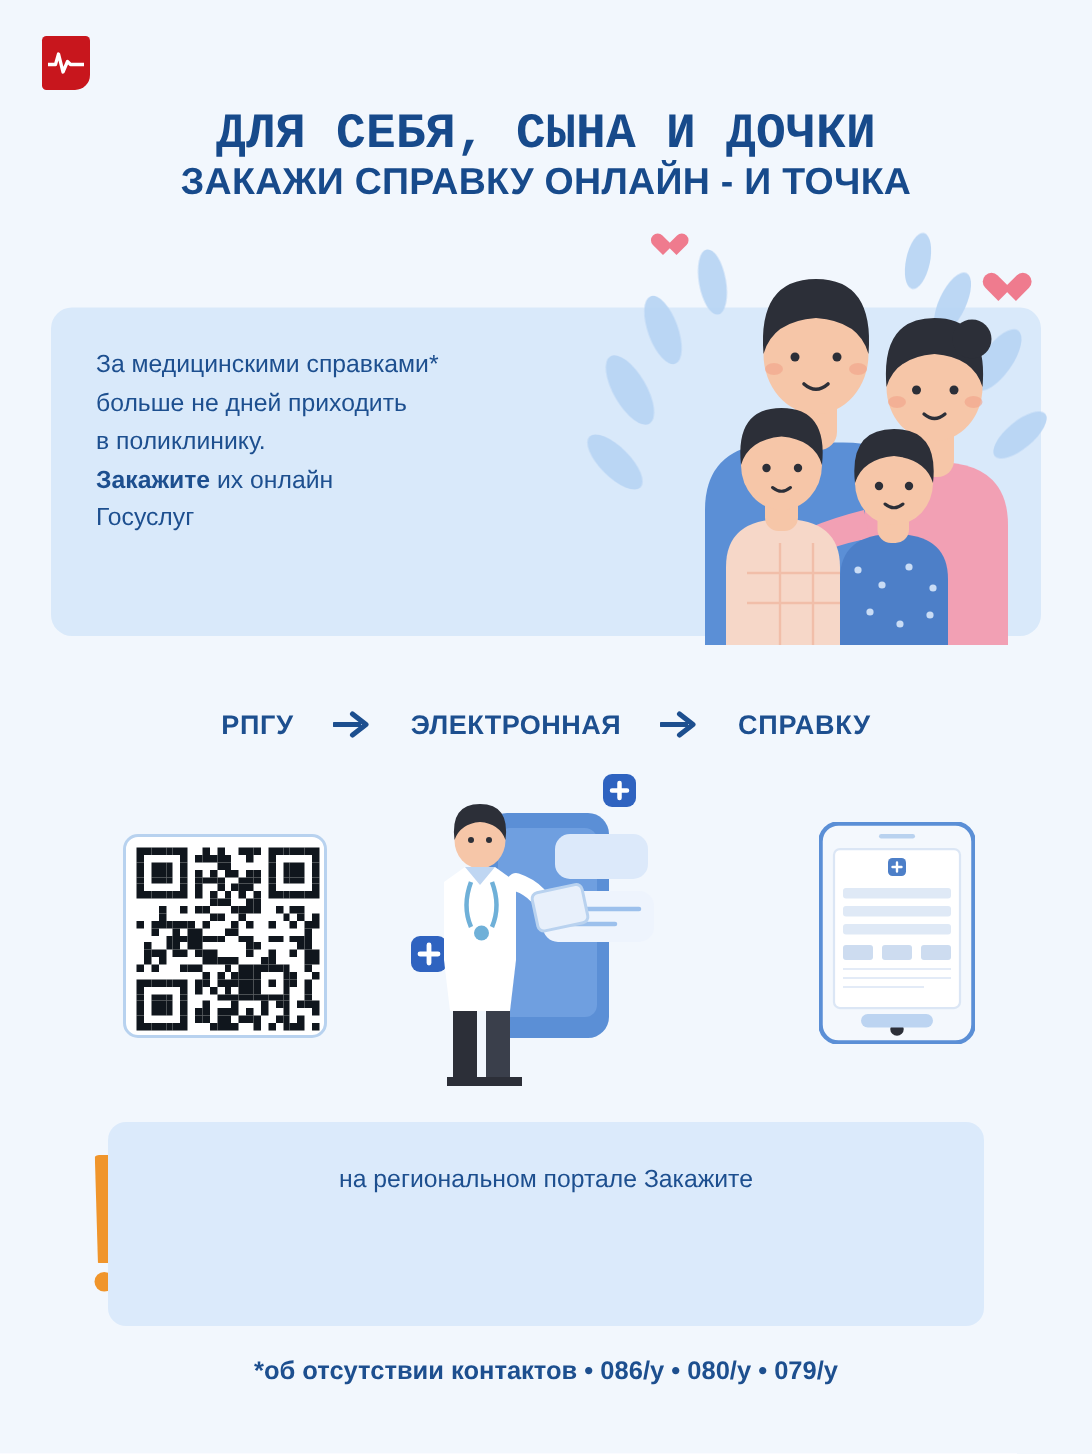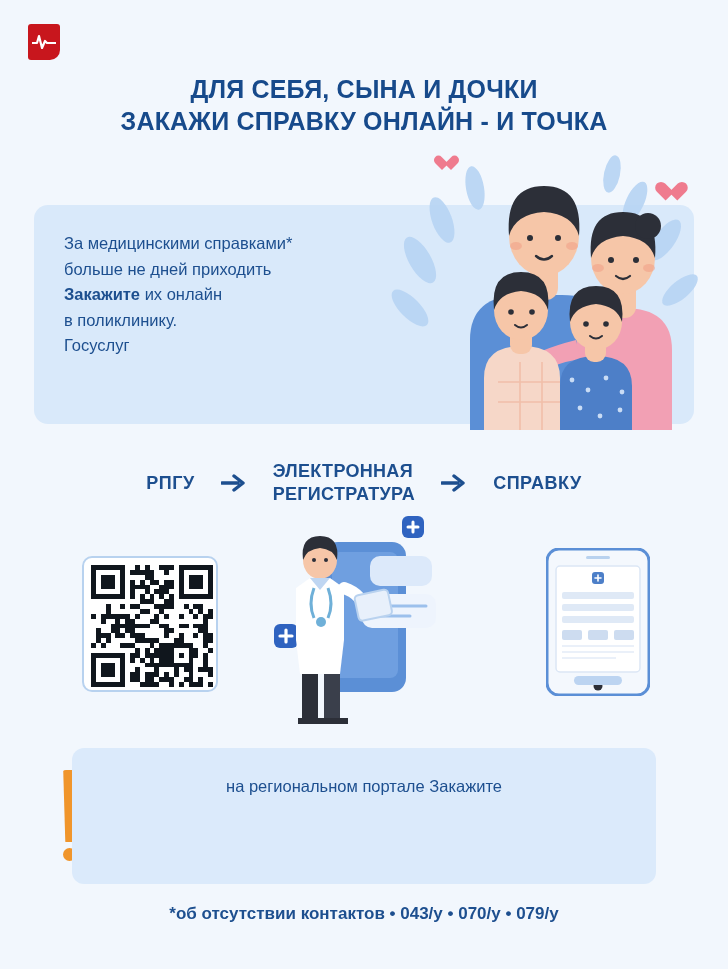--- a/index.html
+++ b/index.html
@@ -47,21 +47,21 @@
   .headline {
     position: absolute;
     left: 0;
     top: 74px;
     width: 728px;
     text-align: center;
     color: #174a8b;
     font-weight: bold;
     letter-spacing: .2px;
   }
-  .headline .l1 { font-size: 25px; line-height: 31px; }
+  .headline .l1 { font-size: 33px; line-height: 31px; font-family: Liberation Mono, monospace; }
   .headline .l2 { font-size: 25px; line-height: 33px; }
   
   .hero {
     position: absolute;
     left: 34px;
     top: 205px;
     width: 660px;
     height: 219px;
     background: #d9e9fa;
     border-radius: 14px;
@@ -230,24 +230,24 @@
 
   <div class="headline">
     <div class="l1">ДЛЯ СЕБЯ, СЫНА И ДОЧКИ</div>
     <div class="l2">ЗАКАЖИ СПРАВКУ ОНЛАЙН - И ТОЧКА</div>
   </div>
 
   <div class="hero">
     <div class="hero-text">
       <div>За медицинскими справками*</div>
       <div>больше не дней приходить</div>
+      <div>в поликлинику.</div>
       <div>
         <b>Закажите</b><span> их онлайн</span>
       </div>
-      <div>в поликлинику.</div>
       <div>Госуслуг</div>
     </div>
   </div>
 
   <div class="family">
     <svg width="320" height="290" viewBox="0 0 320 290" aria-hidden="true">
 
       <g fill="#b9d5f4" opacity="0.95">
         <ellipse cx="40" cy="120" rx="11" ry="26" transform="rotate(-30 40 120)"></ellipse>
         <ellipse cx="62" cy="80" rx="10" ry="24" transform="rotate(-20 62 80)"></ellipse>
@@ -323,21 +323,20 @@
 
   <div class="flow">
     <div class="step1">РПГУ</div>
     <div class="arrow">
       <svg width="26" height="20" viewBox="0 0 26 20" aria-hidden="true">
         <path d="M1 10 H17 M13 3 L22 10 L13 17" fill="none" stroke="#1d4f8f" stroke-width="3.4" stroke-linecap="round" stroke-linejoin="round"></path>
       </svg>
     </div>
     <div class="step2">
       <div>ЭЛЕКТРОННАЯ</div>
-      <div>РЕГИСТРАТУРА</div>
     </div>
     <div class="arrow">
       <svg width="26" height="20" viewBox="0 0 26 20" aria-hidden="true">
         <path d="M1 10 H17 M13 3 L22 10 L13 17" fill="none" stroke="#1d4f8f" stroke-width="3.4" stroke-linecap="round" stroke-linejoin="round"></path>
       </svg>
     </div>
     <div class="step3">СПРАВКУ</div>
   </div>
 
   <div class="qr-wrap">
@@ -1041,15 +1040,15 @@
   <div class="excl">
     <div class="bar"></div>
     <div class="dot"></div>
   </div>
   <div class="notice">
     <div class="notice-text">
       <div>на региональном портале Закажите</div>
     </div>
   </div>
 
-  <div class="footnote">*об отсутствии контактов • 043/у • 070/у • 079/у</div>
+  <div class="footnote">*об отсутствии контактов • 086/у • 080/у • 079/у</div>
 
 </div>
 
 </body></html>

